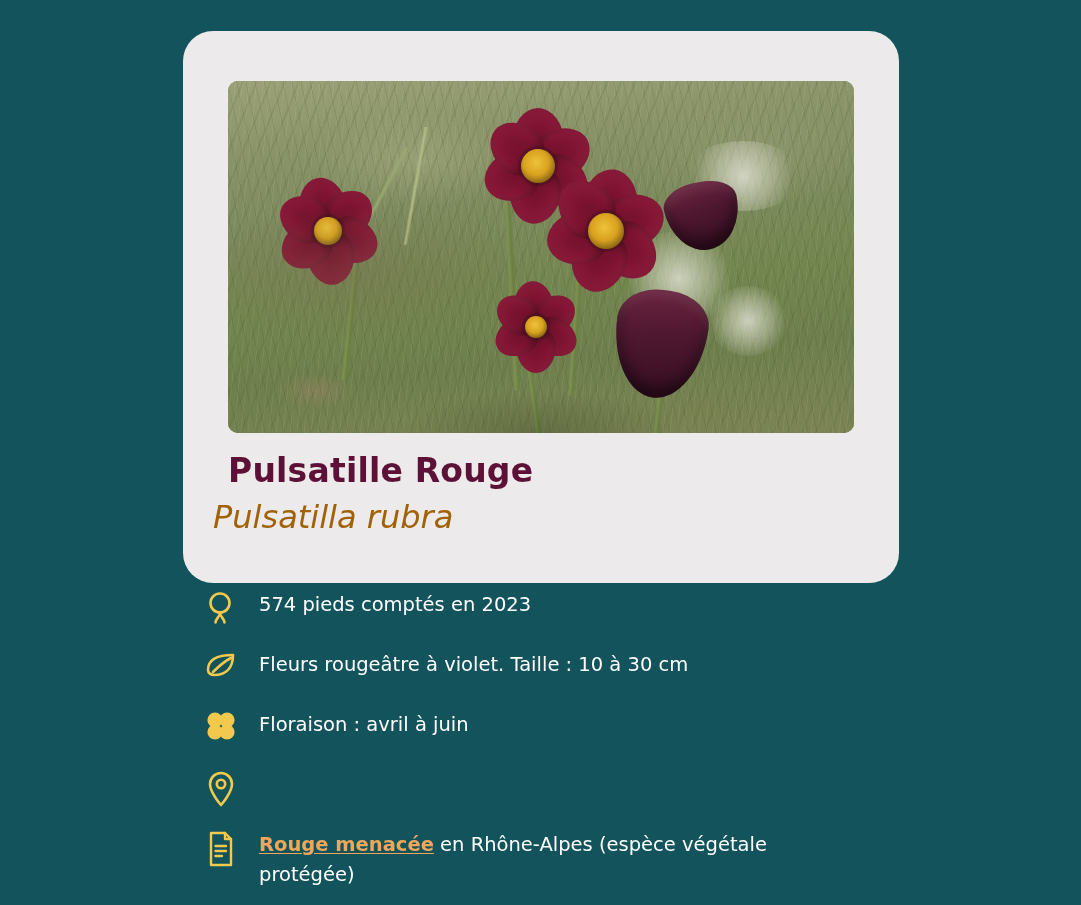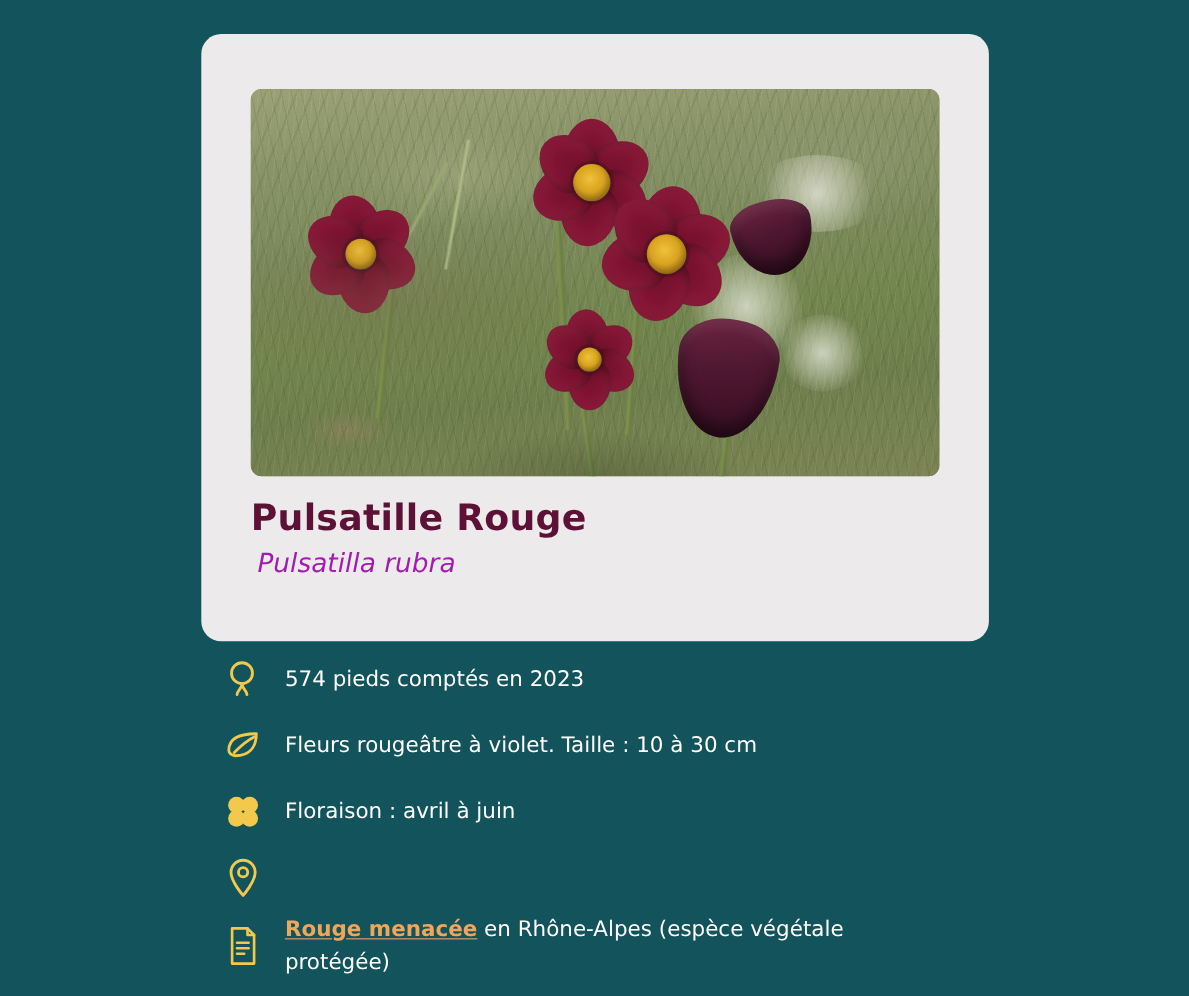--- a/index.html
+++ b/index.html
@@ -21,21 +21,21 @@
   }
 
   
   .card {
     position: absolute;
     left: 183px;
     top: 31px;
     width: 716px;
     height: 552px;
     background: #eceaea;
-    border-radius: 18px;
+    border-radius: 30px;
     box-sizing: border-box;
   }
 
   .photo-wrap {
     position: absolute;
     left: 45px;
     top: 50px;
     width: 626px;
     height: 352px;
     border-radius: 10px;
@@ -123,40 +123,40 @@
     left: 45px;
     top: 420px;
     margin: 0;
     font-size: 33px;
     font-weight: 700;
     color: #5d1136;
     letter-spacing: .2px;
   }
   .plant-latin {
     position: absolute;
-    left: 51px;
+    left: 30px;
     top: 467px;
     margin: 0;
-    font-size: 24px;
+    font-size: 32px;
     font-style: italic;
     font-weight: 400;
-    color: #a21caf;
+    color: #a16207;
   }
 
   
   .facts {
     position: absolute;
     left: 183px;
     top: 586px;
     width: 740px;
   }
   .fact {
     position: relative;
     display: flex;
-    align-items: center;
+    align-items: flex-start;
     min-height: 60px;
   }
   .fact + .fact { margin-top: 0; }
   .fact-icon {
     width: 76px;
     flex: 0 0 76px;
     display: flex;
     align-items: flex-start;
     justify-content: center;
     padding-top: 4px;

